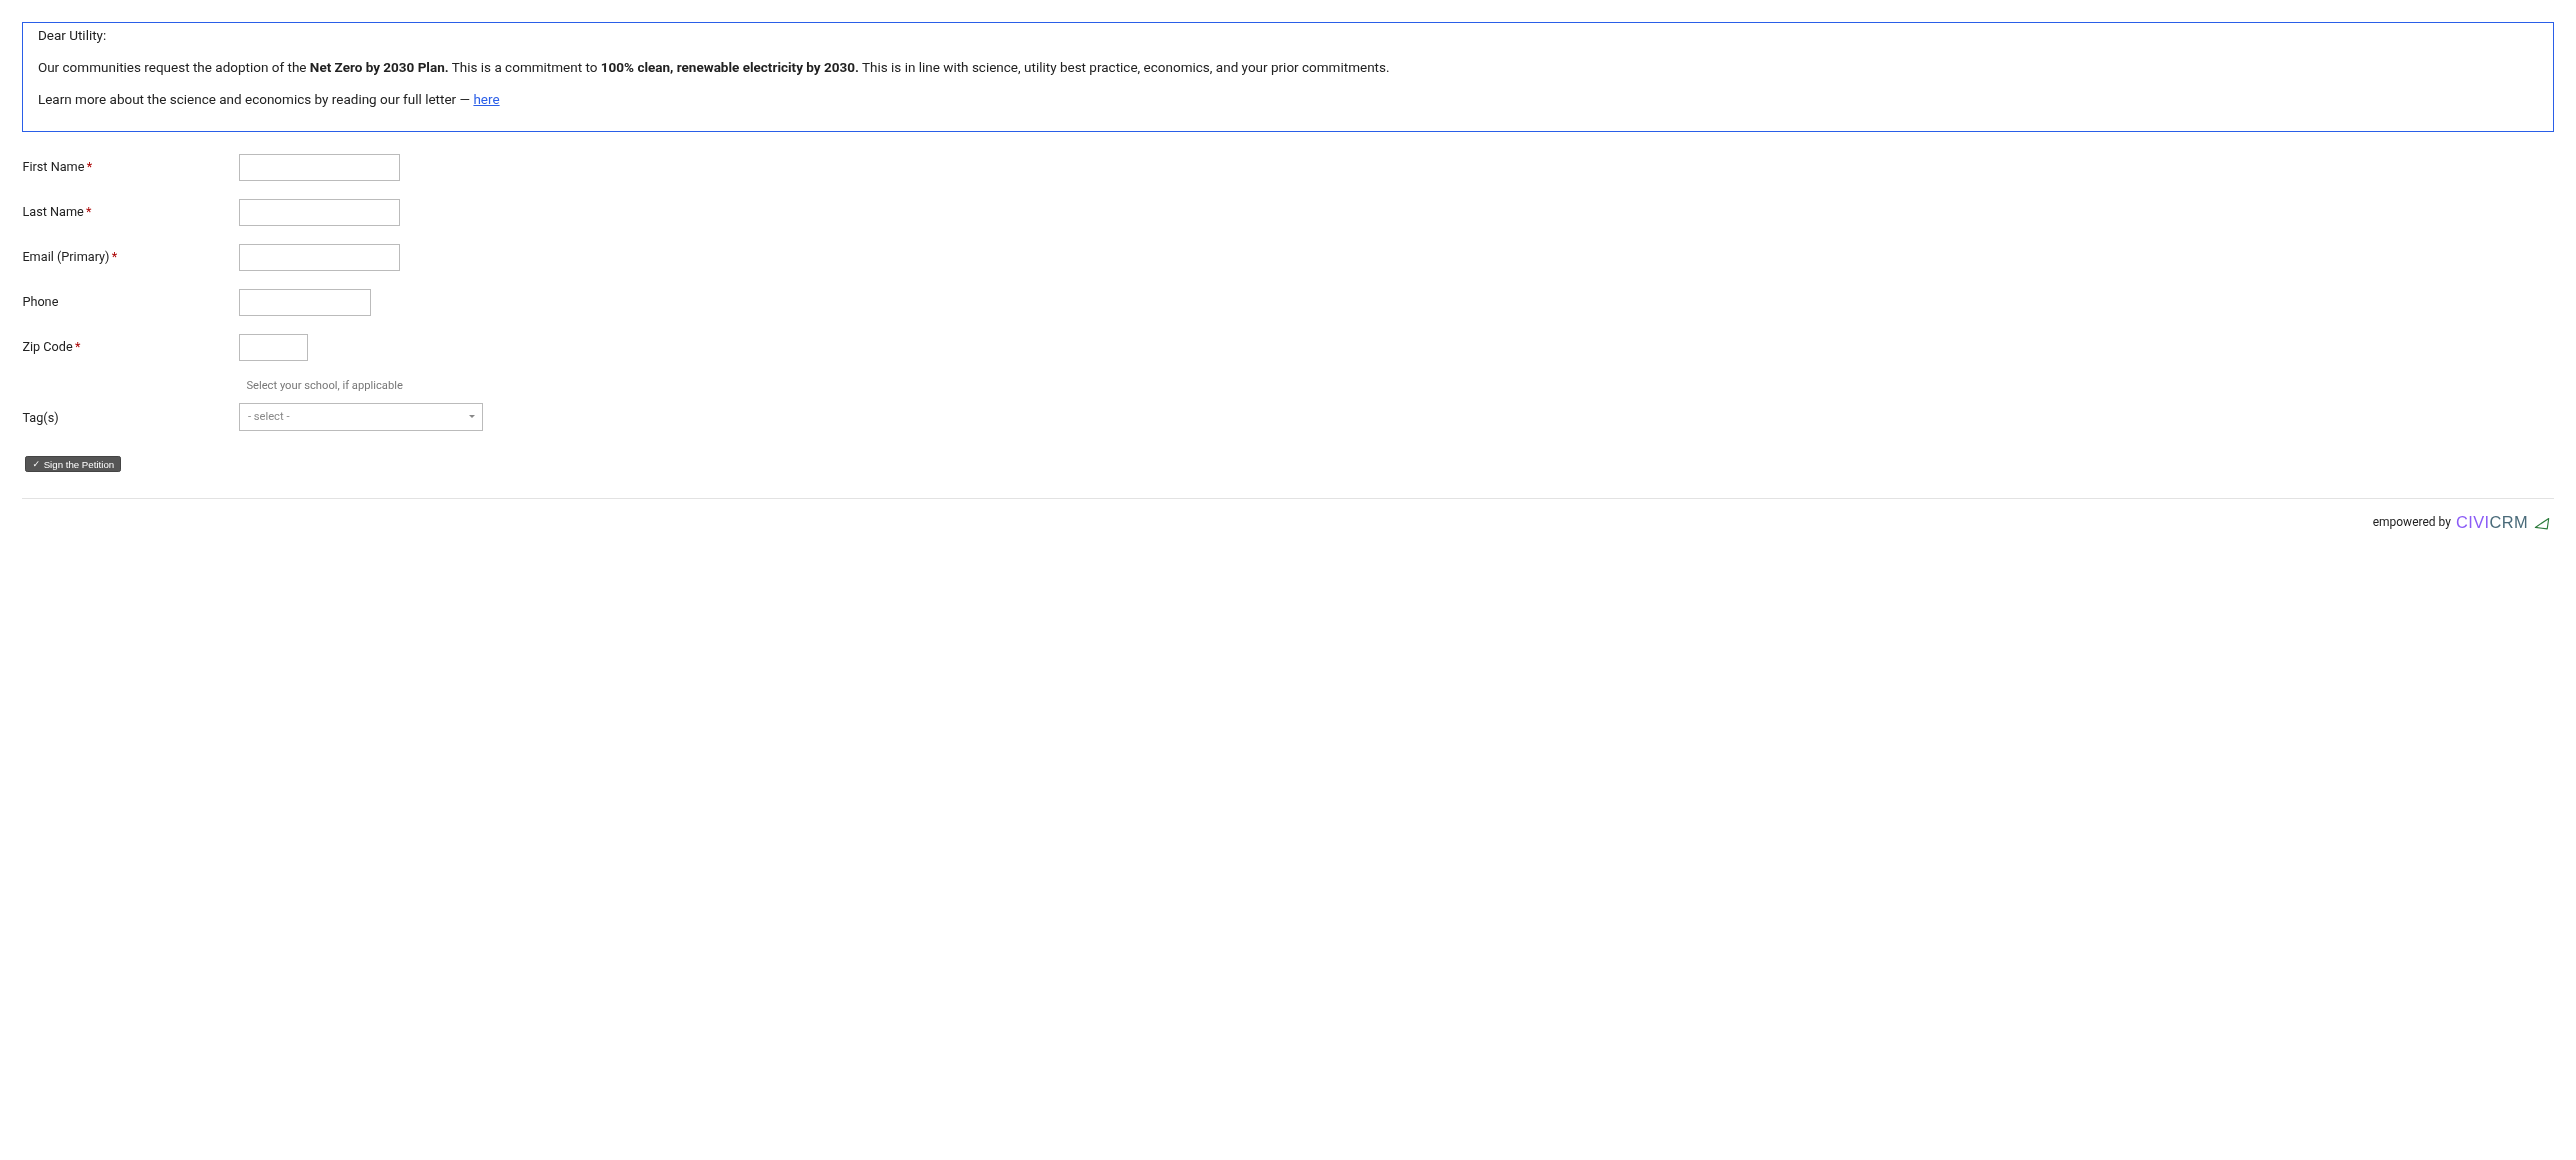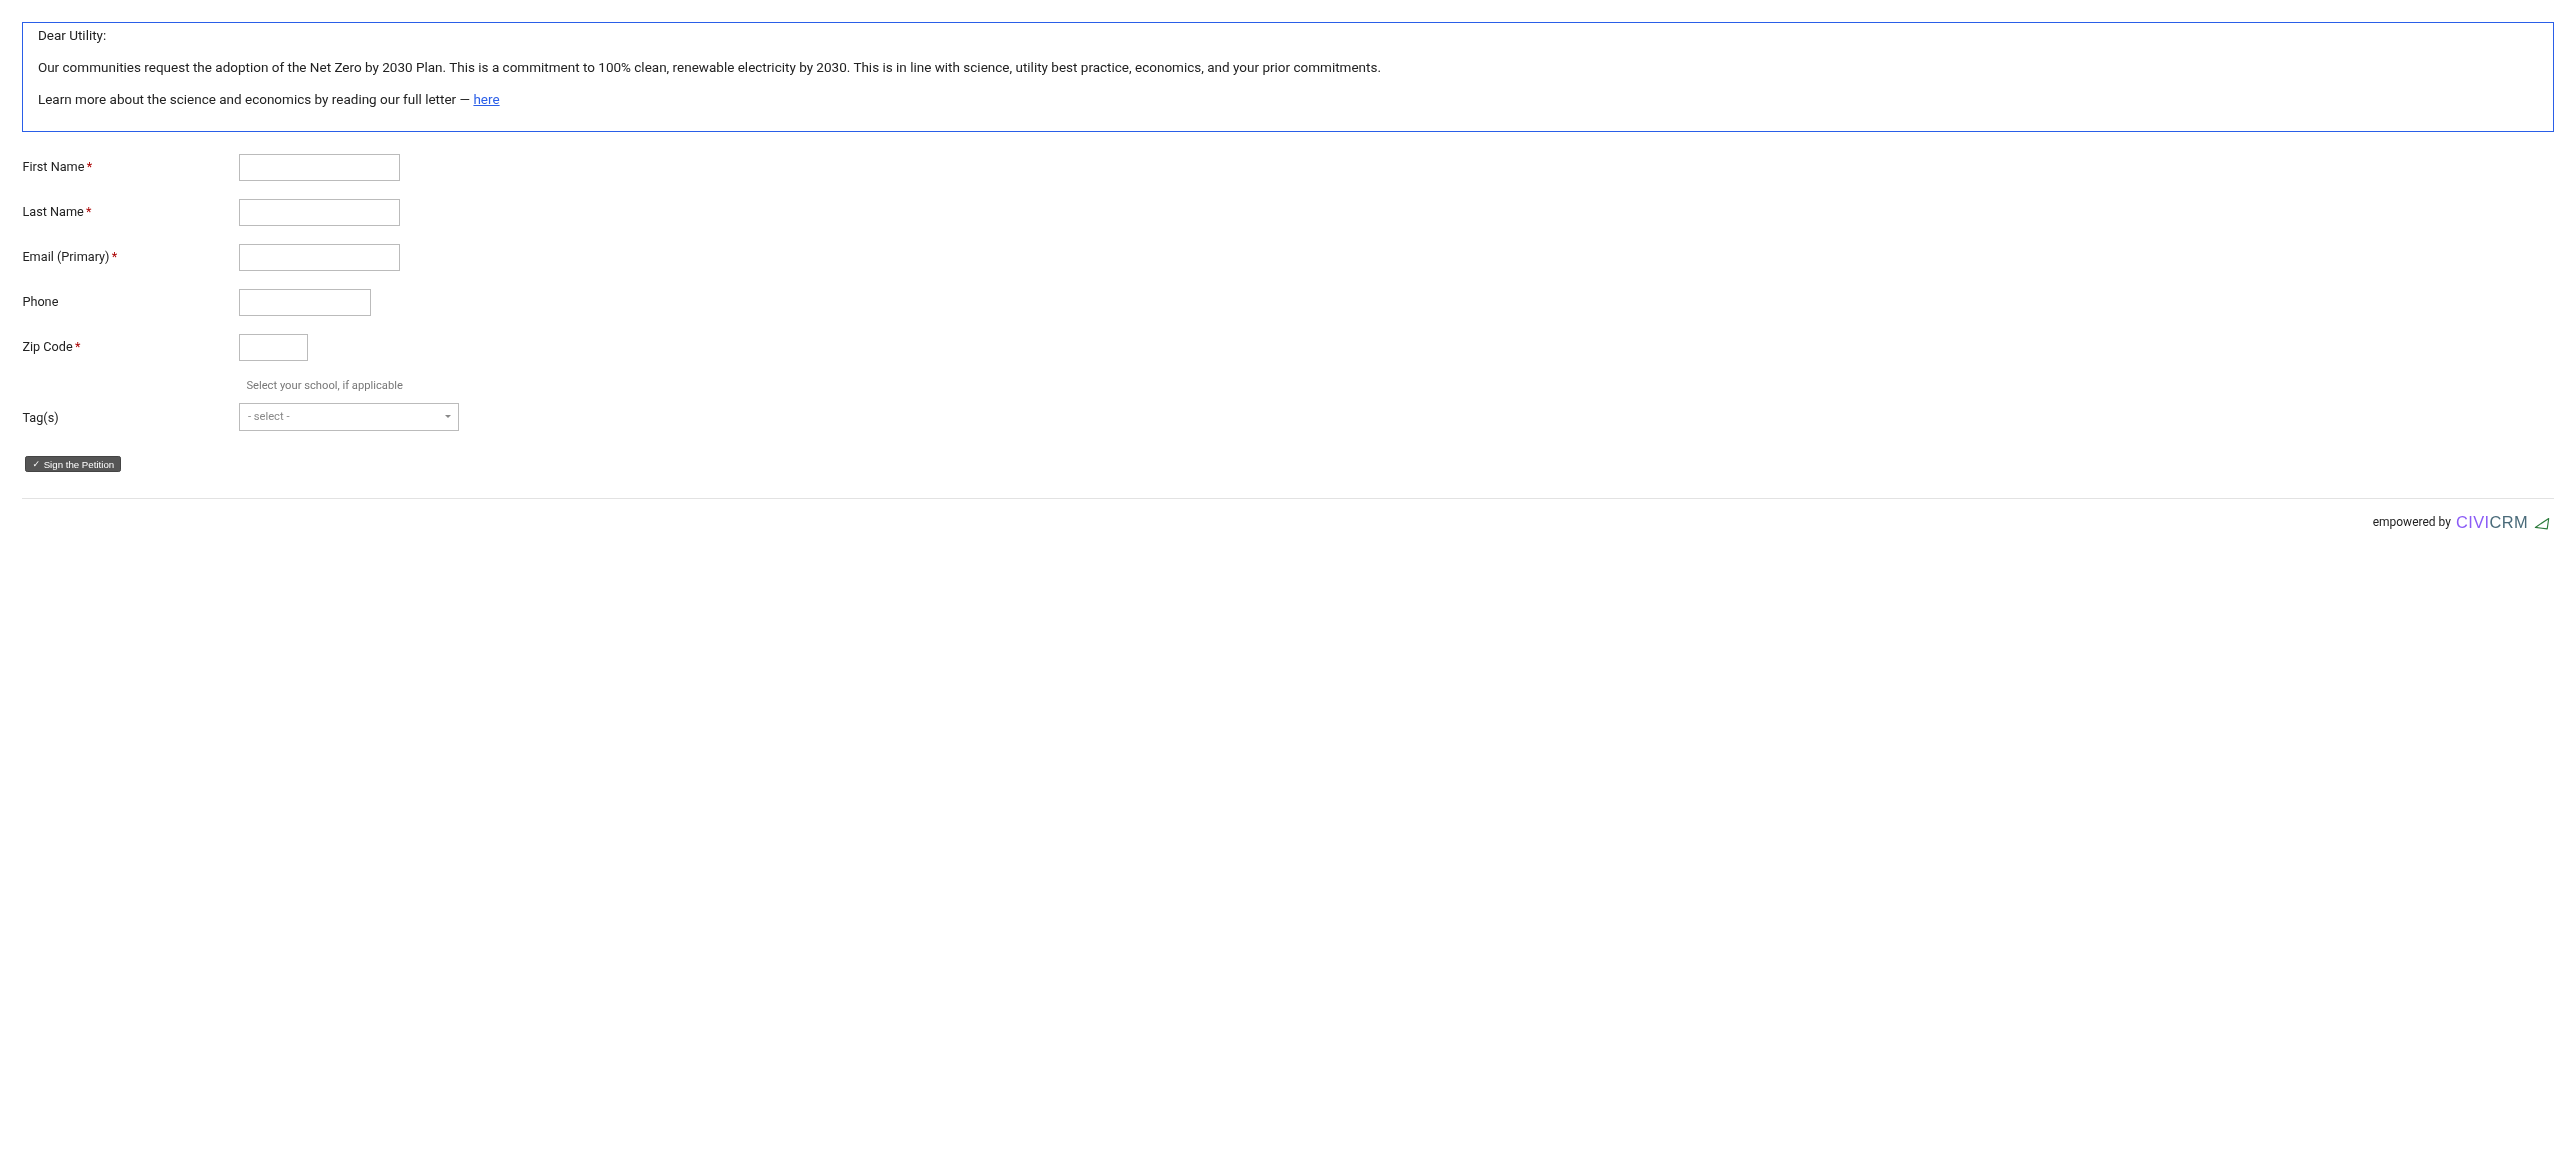--- a/index.html
+++ b/index.html
@@ -19,21 +19,21 @@
     margin-bottom: 22.4px;
     font-size: 13.5px;
     line-height: 1.5;
   }
   .intro-box p {
     margin: 6px 0 12px 13px;
   }
   .intro-box p:first-child {
     margin-top: 0;
   }
-  .intro-box b { font-weight: 400; }
+  .intro-box b { font-weight: 700; }
   .intro-box a {
     color: #2a5ee8;
   }
   .form-row {
     display: flex;
     align-items: flex-start;
     margin-bottom: 18px;
   }
   .form-label {
     width: 217px;
@@ -67,21 +67,21 @@
     font-size: 11.2px;
     margin-top: 3px;
     margin-bottom: 10.5px;
     margin-left: 224px;
   }
   .tags-row .form-label {
     padding-top: 7.5px;
   }
   .select-wrap {
     position: relative;
-    width: 220px;
+    width: 244px;
     height: 28px;
     border: 0.7px solid #bbb;
     background: #fff;
     display: flex;
     align-items: center;
     padding-left: 7.5px;
     color: #888;
     font-size: 11.2px;
     cursor: pointer;
   }

